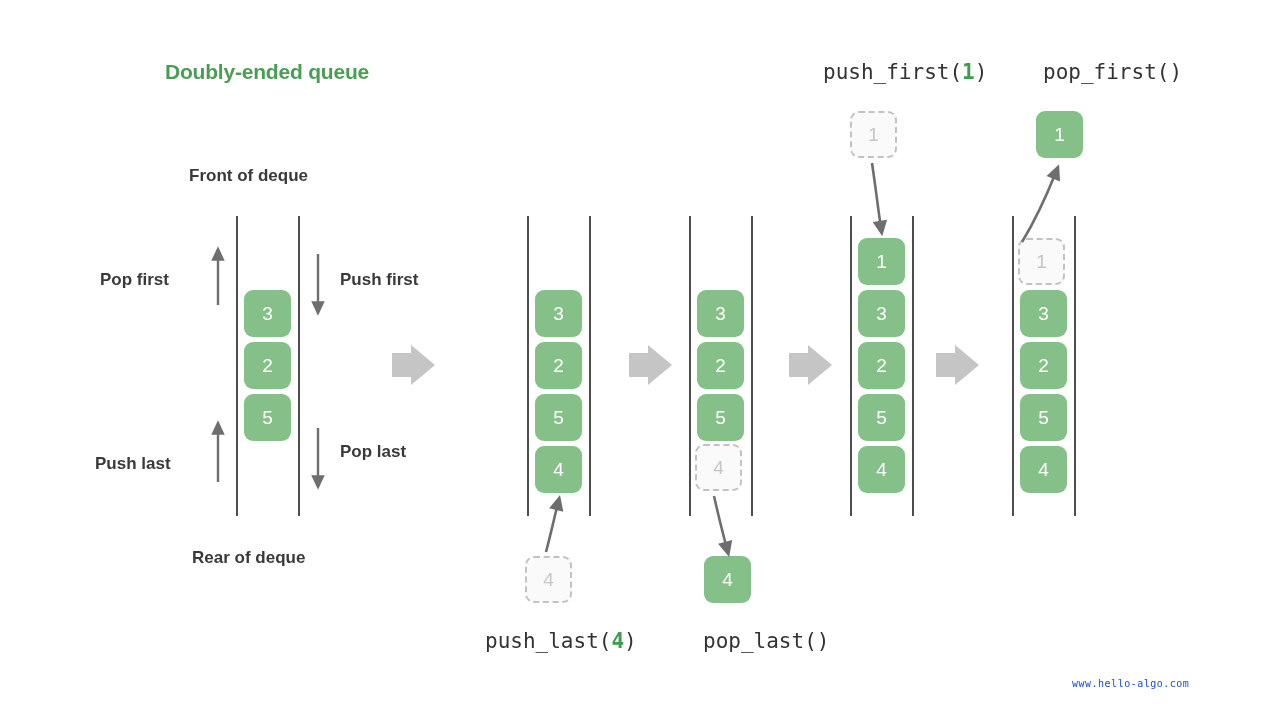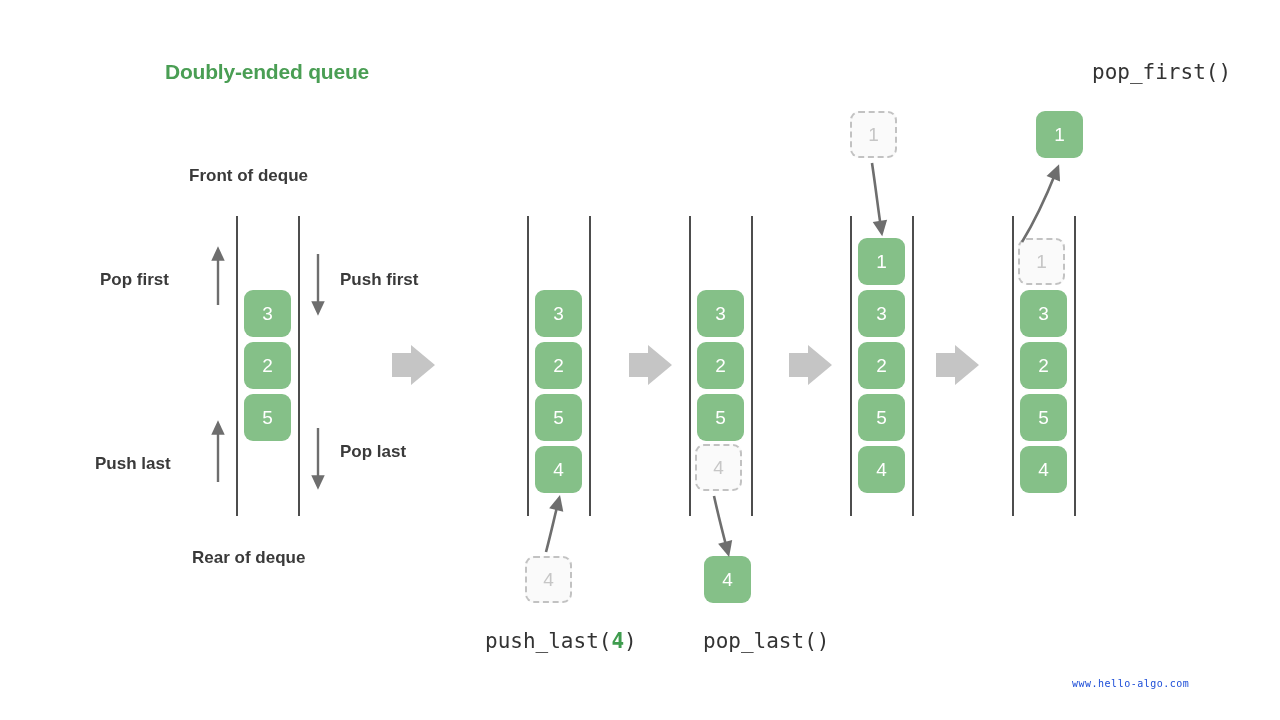--- a/index.html
+++ b/index.html
@@ -88,21 +88,24 @@
   <div class="lbl" style="left:340px;top:270px;">Push first</div>
   <div class="lbl" style="left:95px;top:454px;">Push last</div>
   <div class="lbl" style="left:340px;top:442px;">Pop last</div>
 
   <div class="mono" style="left:485px;top:629px;">
     <span>push_last(</span><span class="hl">4</span><span>)</span>
   </div>
   <div class="mono" style="left:703px;top:629px;">
     <span>pop_last()</span>
   </div>
-  <div class="mono" style="left:1092px;top:60px;">
+  <div class="mono" style="left:823px;top:60px;">
+    <span>push_first(</span><span class="hl">1</span><span>)</span>
+  </div>
+  <div class="mono" style="left:1043px;top:60px;">
     <span>pop_first()</span>
   </div>
 
   <div>
     <div class="rail" style="left:236px;top:216px;height:300px;"></div>
     <div class="rail" style="left:298px;top:216px;height:300px;"></div>
     <div class="cell" style="left:244px;top:290px;">3</div>
     <div class="cell" style="left:244px;top:342px;">2</div>
     <div class="cell" style="left:244px;top:394px;">5</div>
   </div>

